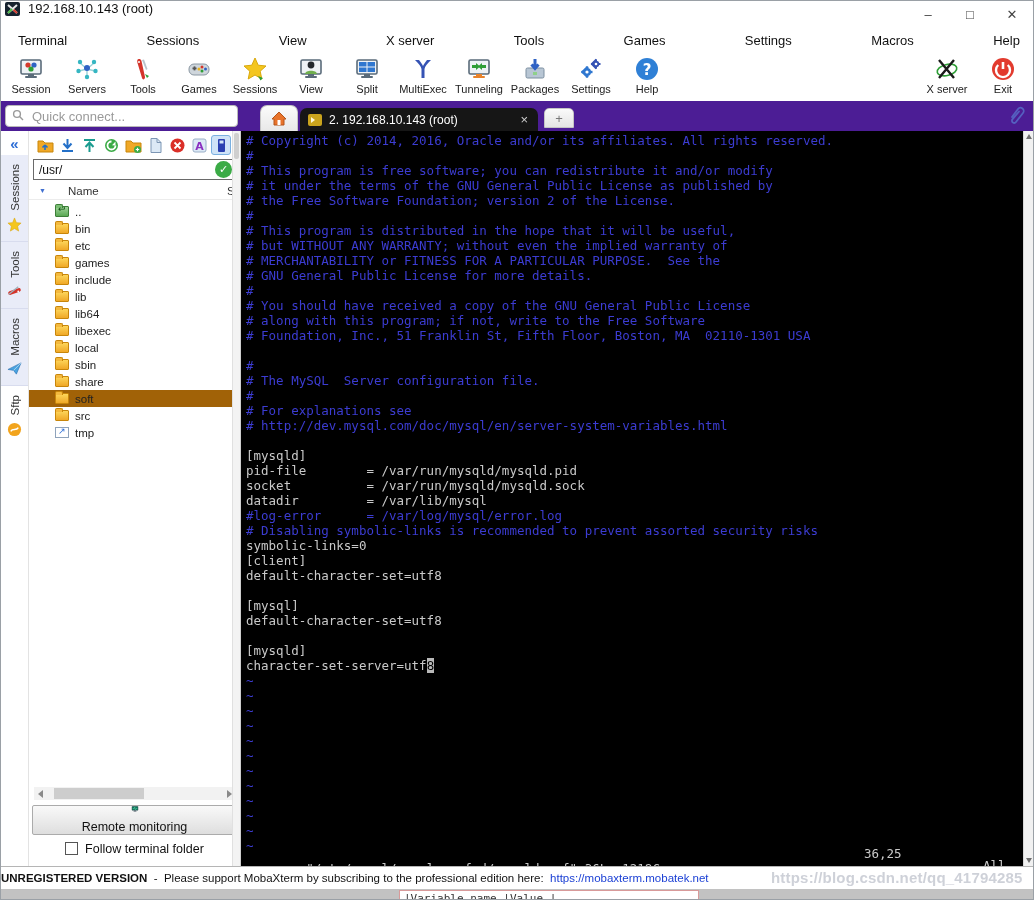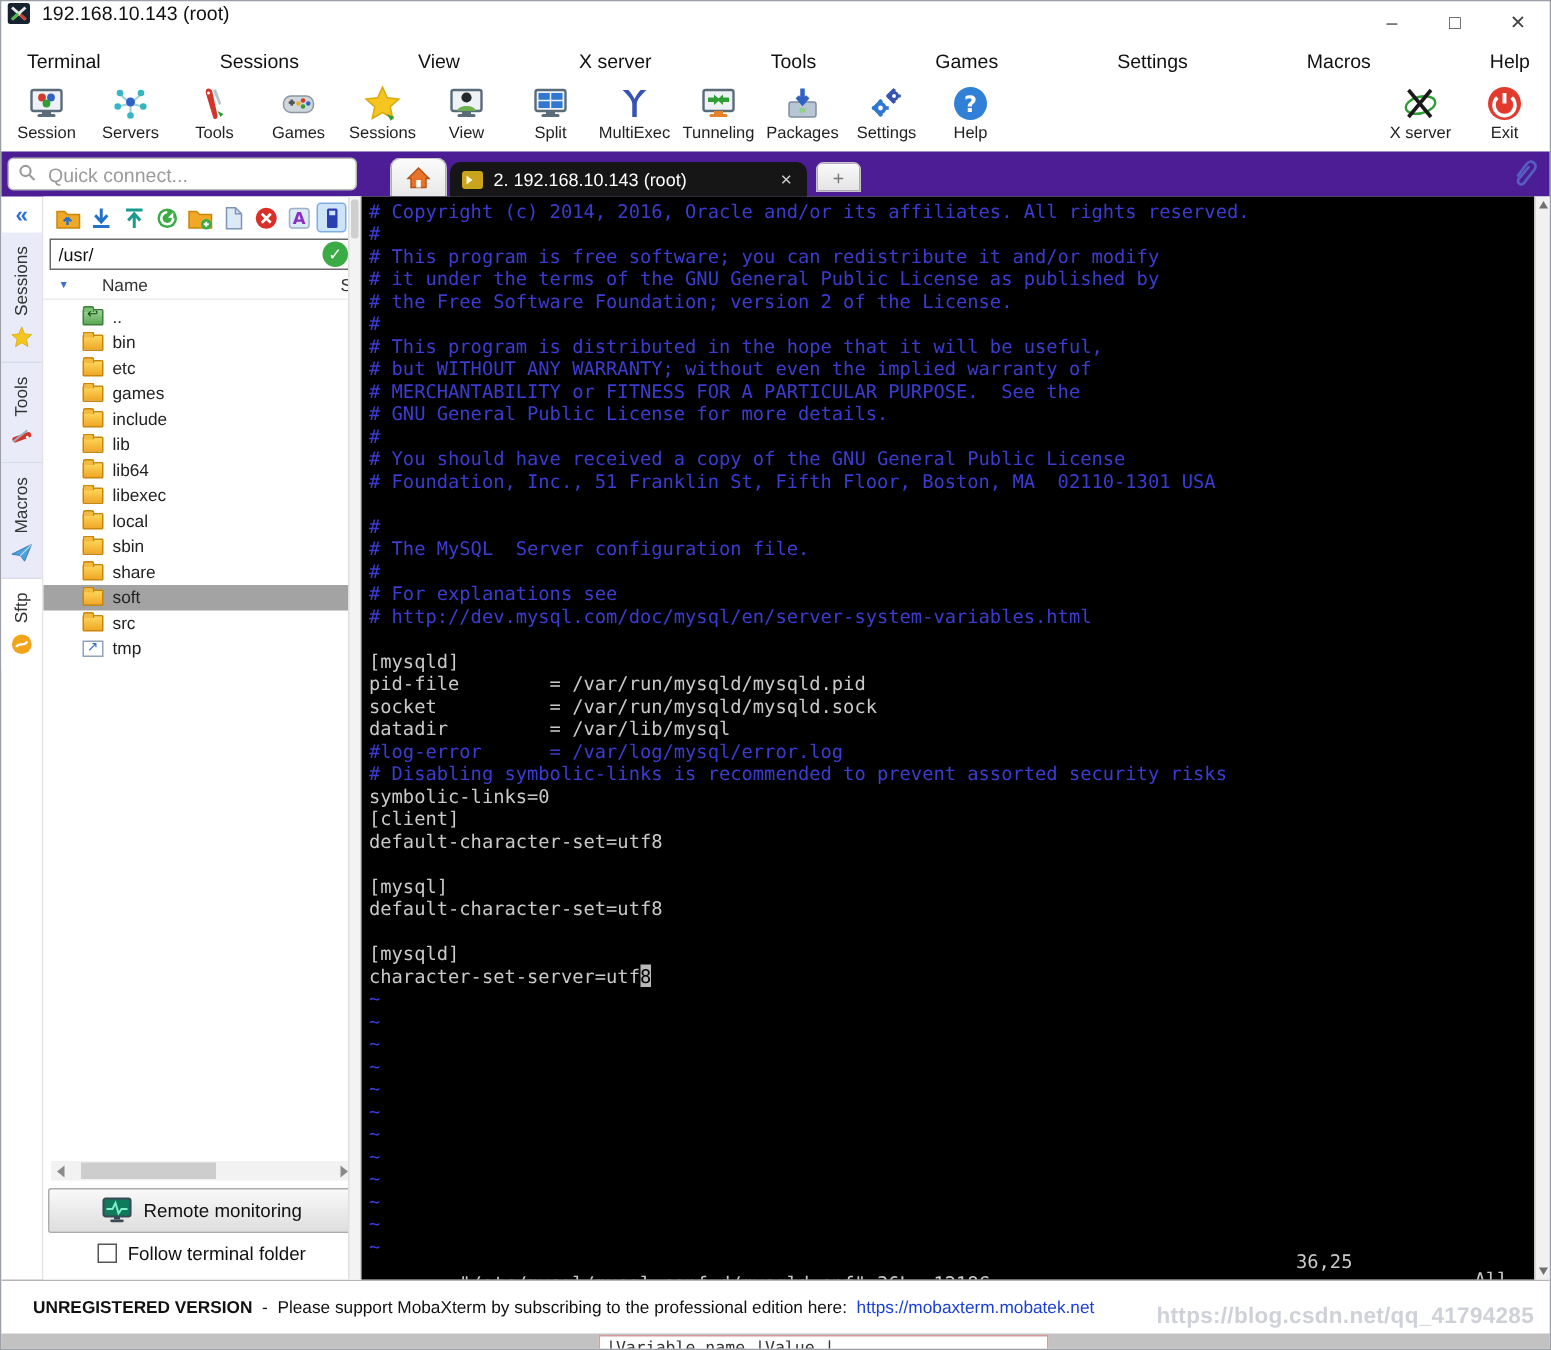--- a/index.html
+++ b/index.html
@@ -55,60 +55,60 @@
   .ft-icon svg { width:17px; height:17px; }
   .ft-icon.selected { background:#cfe3f7; border:1px solid #7ab0e0; }
   .pathrow { padding:1px 4px 2px 4px; position:relative; }
   .path-input { width:100%; height:21px; border:1px solid #6a6a6a; font-size:12px; padding:0 22px 0 5px; font-family:"Liberation Sans",sans-serif; color:#111; }
   .path-check { position:absolute; right:8px; top:3px; width:17px; height:17px; border-radius:50%; background:#3bab46; color:#fff; font-size:11px; display:flex; align-items:center; justify-content:center; }
   .listheader { height:18px; display:flex; align-items:center; font-size:11.5px; color:#333; padding:0 6px 0 10px; border-bottom:1px solid #ececec; }
   .sort-glyph { color:#3f6fd0; font-size:7px; margin-right:22px; }
   .col-size { margin-left:auto; overflow:hidden; width:7px; }
   .filelist { flex:0 0 auto; padding-top:3px; position:relative; }
   .file-row { height:17px; display:flex; align-items:center; padding-left:26px; font-size:11.5px; color:#222; }
-  .file-row.sel { background:#a3a3a3; }
+  .file-row.sel { background:#a16207; }
   .fi { width:14px; height:11px; position:relative; display:inline-block; margin-right:6px; flex:0 0 auto; }
   .fi.folder { background:linear-gradient(#fdd65a,#f0a827); border:1px solid #c8860a; border-radius:1px; }
   .fi.folder::before { content:""; position:absolute; top:-3px; left:-1px; width:6px; height:3px; background:#f4b93f; border:1px solid #c8860a; border-bottom:none; border-radius:2px 2px 0 0; }
   .fi.up { background:linear-gradient(#9fd39a,#5aa854); border:1px solid #3c7f38; border-radius:1px; }
   .fi.up::before { content:""; position:absolute; top:-3px; left:-1px; width:6px; height:3px; background:#7bbf75; border:1px solid #3c7f38; border-bottom:none; border-radius:2px 2px 0 0; }
   .fi.up::after { content:"↩"; position:absolute; left:2px; top:-3px; font-size:9px; color:#0c4d0c; }
   .fi.link { background:#fff; border:1px solid #8fa3bb; }
   .fi.link::after { content:"↗"; position:absolute; left:2px; top:-2px; font-size:9px; color:#2f6fd6; }
   .flist-scroll { position:absolute; right:0; top:0; bottom:0; width:8px; background:#f3f3f3; border-left:1px solid #e0e0e0; }
   .flist-scroll .thumb { position:absolute; top:2px; left:1px; width:5px; height:26px; background:#cfcfcf; border-radius:2px; }
   .panel-bottom { margin-top:auto; padding:0 3px 4px 3px; }
   .hscroll { height:13px; display:flex; align-items:center; background:#f2f2f2; margin:0 2px 5px 2px; }
   .hs-arrow { width:12px; height:11px; display:flex; align-items:center; justify-content:center; }
   .tri-l { width:0; height:0; border-top:4px solid transparent; border-bottom:4px solid transparent; border-right:5px solid #8a8a8a; }
   .tri-r { width:0; height:0; border-top:4px solid transparent; border-bottom:4px solid transparent; border-left:5px solid #8a8a8a; }
   .hs-track { flex:1; height:11px; position:relative; }
   .hs-thumb { position:absolute; left:8px; top:0; width:90px; height:11px; background:#cdcdcd; }
-  .remote-btn { height:30px; width:100%; background:linear-gradient(#f9f9f9,#dedede); border:1px solid #ababab; display:flex; align-items:center; justify-content:center; gap:8px; font-size:12.5px; color:#111; border-radius:2px; }
+  .remote-btn { height:30px; width:100%; background:linear-gradient(#f9f9f9,#dedede); border:1px solid #ababab; display:flex; align-items:center; justify-content:center; gap:8px; font-size:12.5px; color:#111; border-radius:2px;flex-direction:column; }
   .remote-btn svg { width:20px; height:18px; }
   .follow-row { height:27px; display:flex; align-items:center; justify-content:center; gap:7px; font-size:12.5px; color:#111; }
   .checkbox { width:13px; height:13px; border:1px solid #555; background:#fff; }
 
   
   .terminal { flex:1; background:#000; position:relative; overflow:hidden; padding:2px 0 0 5px; }
   .tl { height:15px; font:12.5px/15px "DejaVu Sans Mono",monospace; white-space:pre; color:#c9c9c9; }
   .tl .comment, .tl.comment span { color:#3c3cd2; }
   .tl.comment { color:#3c3cd2; }
   .cursor { background:#b9b9b9; color:#000; }
   .statusline { position:absolute; left:5px; right:6px; bottom:5px; height:15px; font:12.5px/15px "DejaVu Sans Mono",monospace; color:#c9c9c9; white-space:pre; }
   .status-pos { position:absolute; left:618px; top:0; }
   .status-scroll { position:absolute; left:737px; top:12px; }
 
   
   .vscroll { width:10px; background:#f1f1f1; border-left:1px solid #d8d8d8; position:relative; flex:0 0 auto; }
   .vs-up { position:absolute; top:3px; left:2px; width:0; height:0; border-left:3px solid transparent; border-right:3px solid transparent; border-bottom:5px solid #707070; }
   .vs-down { position:absolute; bottom:3px; left:2px; width:0; height:0; border-left:3px solid transparent; border-right:3px solid transparent; border-top:5px solid #707070; }
 
   
-  .footer { height:36px; background:#fff; border-top:1px solid #b5b5b5; display:flex; align-items:center; padding-left:21px; font-size:11.5px; color:#111; flex:0 0 auto; white-space:pre; }
+  .footer { height:23px; background:#fff; border-top:1px solid #b5b5b5; display:flex; align-items:center; padding-left:0; font-size:11.5px; color:#111; flex:0 0 auto; white-space:pre; }
   .footer .bold { font-weight:bold; }
   .footer a { color:#1a3fd4; text-decoration:none; }
   .bottomstrip { height:10px; background:#c2c2c2; position:relative; overflow:hidden; flex:0 0 auto; }
   .popup-frag { position:absolute; left:398px; top:1px; width:300px; height:22px; background:#fff; border:1px solid #d89a9a; font:11px/14px "DejaVu Sans Mono",monospace; color:#333; padding:1px 4px; }
 
   .watermark { position:absolute; left:770px; top:868px; font-size:15px; font-weight:bold; color:#c6c9d2; opacity:.85; z-index:60; pointer-events:none; letter-spacing:.2px; }
 </style>
 </head>
 <body>
 
@@ -539,20 +539,21 @@
           <div class="tl comment"><span># but WITHOUT ANY WARRANTY; without even the implied warranty of</span></div>
 
           <div class="tl comment"><span># MERCHANTABILITY or FITNESS FOR A PARTICULAR PURPOSE.  See the</span></div>
 
           <div class="tl comment"><span># GNU General Public License for more details.</span></div>
 
           <div class="tl comment"><span>#</span></div>
 
           <div class="tl comment"><span># You should have received a copy of the GNU General Public License</span></div>
 
+          <div class="tl comment"><span># along with this program; if not, write to the Free Software</span></div>
 
           <div class="tl comment"><span># Foundation, Inc., 51 Franklin St, Fifth Floor, Boston, MA  02110-1301 USA</span></div>
 
           <div class="tl plain"><span></span></div>
 
           <div class="tl comment"><span>#</span></div>
 
           <div class="tl comment"><span># The MySQL  Server configuration file.</span></div>
 
           <div class="tl comment"><span>#</span></div>

